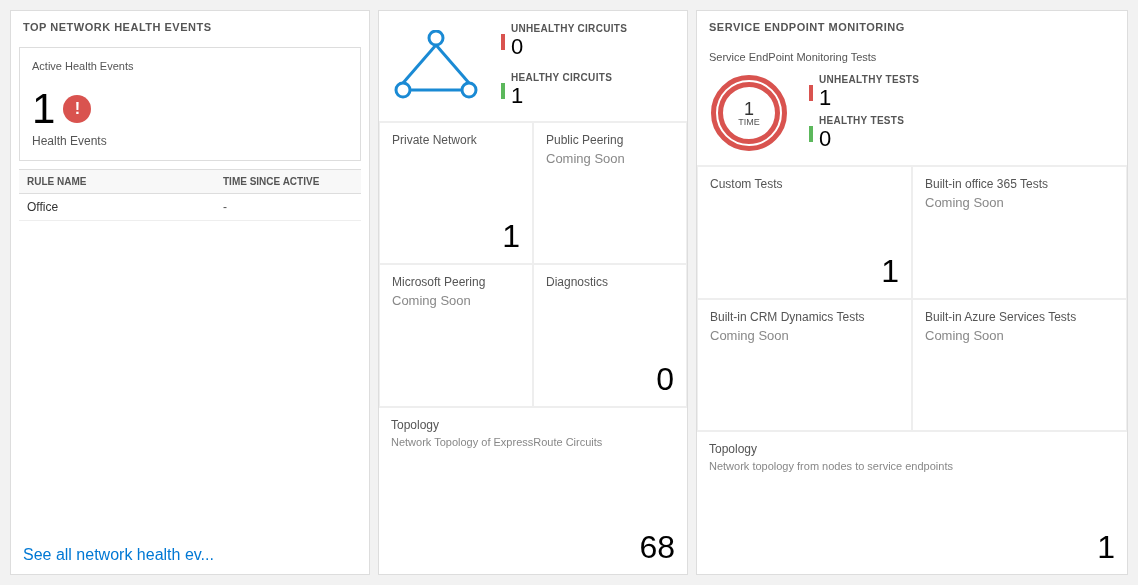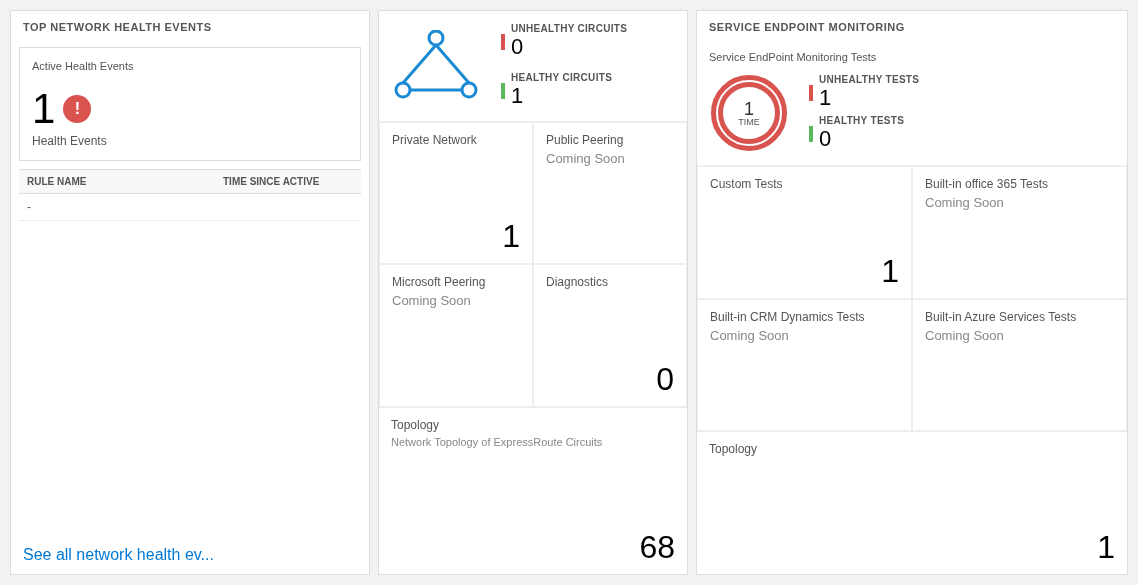--- a/index.html
+++ b/index.html
@@ -332,20 +332,21 @@
         <div class="alert-icon">!</div>
       </div>
       <div class="health-label">Health Events</div>
     </div>
     <div class="table-section">
       <div class="table-header-row">
         <div class="table-col-rule">RULE NAME</div>
         <div class="table-col-time">TIME SINCE ACTIVE</div>
       </div>
       <div class="table-data-row">
+        <div class="table-data-col-rule">Office</div>
         <div class="table-data-col-time">-</div>
       </div>
     </div>
     <a class="see-all-link">See all network health ev...</a>
   </div>
 
   <div class="mid-panel">
     <div class="mid-panel-inner">
       <div class="expressroute-card">
         <div class="er-main-row">
@@ -458,19 +459,20 @@
         <div class="sep-cell">
           <div class="sub-cell-title">Built-in CRM Dynamics Tests</div>
           <div class="sub-cell-coming">Coming Soon</div>
         </div>
         <div class="sep-cell">
           <div class="sub-cell-title">Built-in Azure Services Tests</div>
           <div class="sub-cell-coming">Coming Soon</div>
         </div>
         <div class="sep-topology-cell">
           <div class="sub-cell-title">Topology</div>
+          <div class="sub-cell-subtitle">Network topology from nodes to service endpoints</div>
           <div class="sub-cell-value">1</div>
         </div>
       </div>
     </div>
   </div>
 
 </div>
 
 </body></html>

